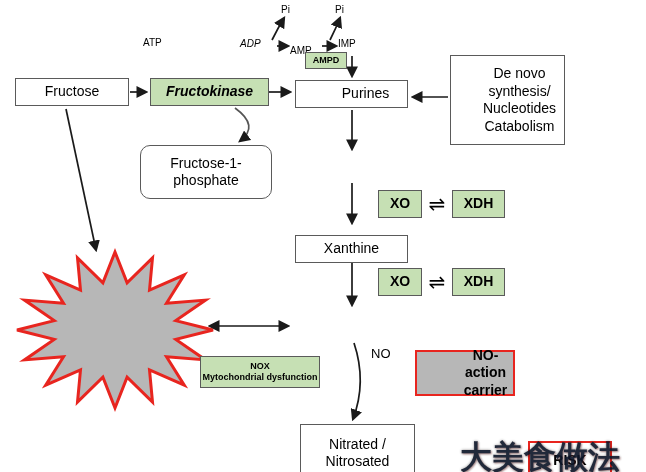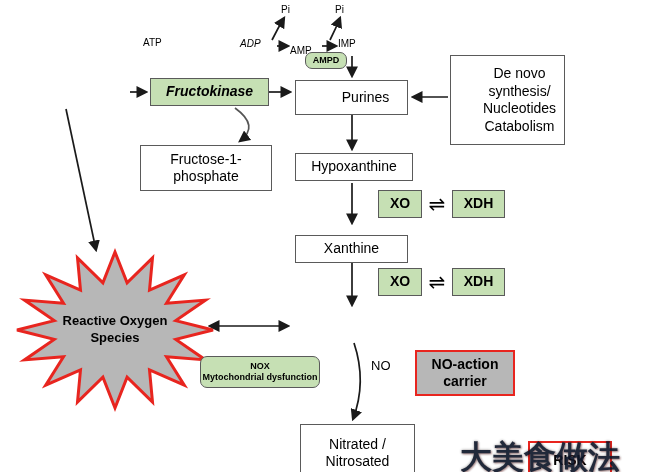--- a/index.html
+++ b/index.html
@@ -7,24 +7,24 @@
     position:relative; width:646px; height:472px; overflow:hidden;
     background:#ffffff; font-family:"Liberation Sans", sans-serif; color:#000;
   }
   .layer { position:absolute; left:0; top:0; pointer-events:none; }
   .box {
     position:absolute; display:flex; align-items:center; justify-content:center;
     text-align:center; background:#ffffff; border:1px solid #5a5a5a;
     font-size:14px; line-height:1.25; white-space:pre-line; box-sizing:border-box;
   }
   .green   { background: var(--green,#c6e0b4); }
-  .grayfill{ background: var(--gray,#b7b7b7); }
+  .grayfill{ background: var(--gray,#b7b7b7); padding-left: 41px; }
   .redborder { border: 2.5px solid var(--red,#e8251f); }
   .bold { font-weight:bold; }
-  .small { font-size:9px; line-height:1.2;border-radius:7px; }
+  .small { font-size:9px; line-height:1.2; }
   .label { position:absolute; font-size:10px; white-space:pre; }
   .eq { position:absolute; font-size:20px; display:flex; align-items:center; justify-content:center; }
   .ros-text {
     position:absolute; left:40px; top:304px; width:150px; height:52px;
     display:flex; align-items:center; justify-content:center; text-align:center;
     font-size:13px; font-weight:bold; white-space:pre-line; line-height:1.3;
   }
   .watermark {
     position:absolute; left:460px; top:436px; font-size:32px; font-weight:bold;
     color:#0f172a; opacity:0.92; white-space:nowrap;
@@ -65,48 +65,46 @@
   </svg>
 
   <div class="label" style="left:143px; top:37px;">ATP</div>
   <div class="label" style="left:240px; top:38px;font-style:italic;">ADP</div>
   <div class="label" style="left:290px; top:38px;margin-top:7px;">AMP</div>
   <div class="label" style="left:338px; top:38px;">IMP</div>
   <div class="label" style="left:281px; top:4px;">Pi</div>
   <div class="label" style="left:335px; top:4px;">Pi</div>
   <div class="box green bold small" style="left:305px; top:52px; width:42px; height:17px;">AMPD</div>
 
+  <div class="box" style="left:15px; top:78px; width:114px; height:28px;">Fructose</div>
   <div class="box green bold" style="left:150px; top:78px; width:119px; height:28px;font-style:italic;">Fructokinase</div>
-  <div class="box" style="left:295px; top:80px; width:113px; height:35px;padding-left:28px;">Purines</div>
+  <div class="box" style="left:295px; top:80px; width:113px; height:28px;padding-left:28px;">Purines</div>
   <div class="box" style="left:450px; top:55px; width:115px; height:90px;padding-left:24px;">De novo
 synthesis/
 Nucleotides
 Catabolism</div>
-  <div class="box" style="left:140px; top:145px; width:132px; height:46px;">Fructose-1-
+  <div class="box" style="left:140px; top:145px; width:132px; height:54px;border-radius:10px;">Fructose-1-
 phosphate</div>
-  <div class="box" style="left:295px; top:153px; width:118px; height:28px;">Hypoxanthine</div>
 
   <div class="box green bold" style="left:378px; top:190px; width:44px; height:28px;">XO</div>
   <div class="eq" style="left:422px; top:190px; width:30px; height:28px;">⇌</div>
   <div class="box green bold" style="left:452px; top:190px; width:53px; height:28px;">XDH</div>
 
   <div class="box" style="left:295px; top:235px; width:113px; height:28px;">Xanthine</div>
 
   <div class="box green bold" style="left:378px; top:268px; width:44px; height:28px;">XO</div>
   <div class="eq" style="left:422px; top:268px; width:30px; height:28px;">⇌</div>
   <div class="box green bold" style="left:452px; top:268px; width:53px; height:28px;">XDH</div>
 
 
-  <div class="ros-text">Reactive Oxygen
-Species</div>
 
   <div class="box green bold small" style="left:200px; top:341px; width:120px; height:32px;margin-top:15px;">NOX
 Mytochondrial dysfunction</div>
 
-  <div class="label" style="left:371px; top:358px; font-size:13px;">NO</div>
+  <div class="label" style="left:371px; top:346px; font-size:13px;">NO</div>
 
   <div class="box grayfill bold redborder" style="left:415px; top:350px; width:100px; height:46px;">NO-action
 carrier</div>
 
   <div class="box" style="left:300px; top:424px; width:115px; height:58px;">Nitrated /
 Nitrosated</div>
 
   <div class="box bold redborder" style="left:528px; top:441px; width:84px; height:40px;">RISK</div>
 
   <div class="watermark">大美食做法</div>

